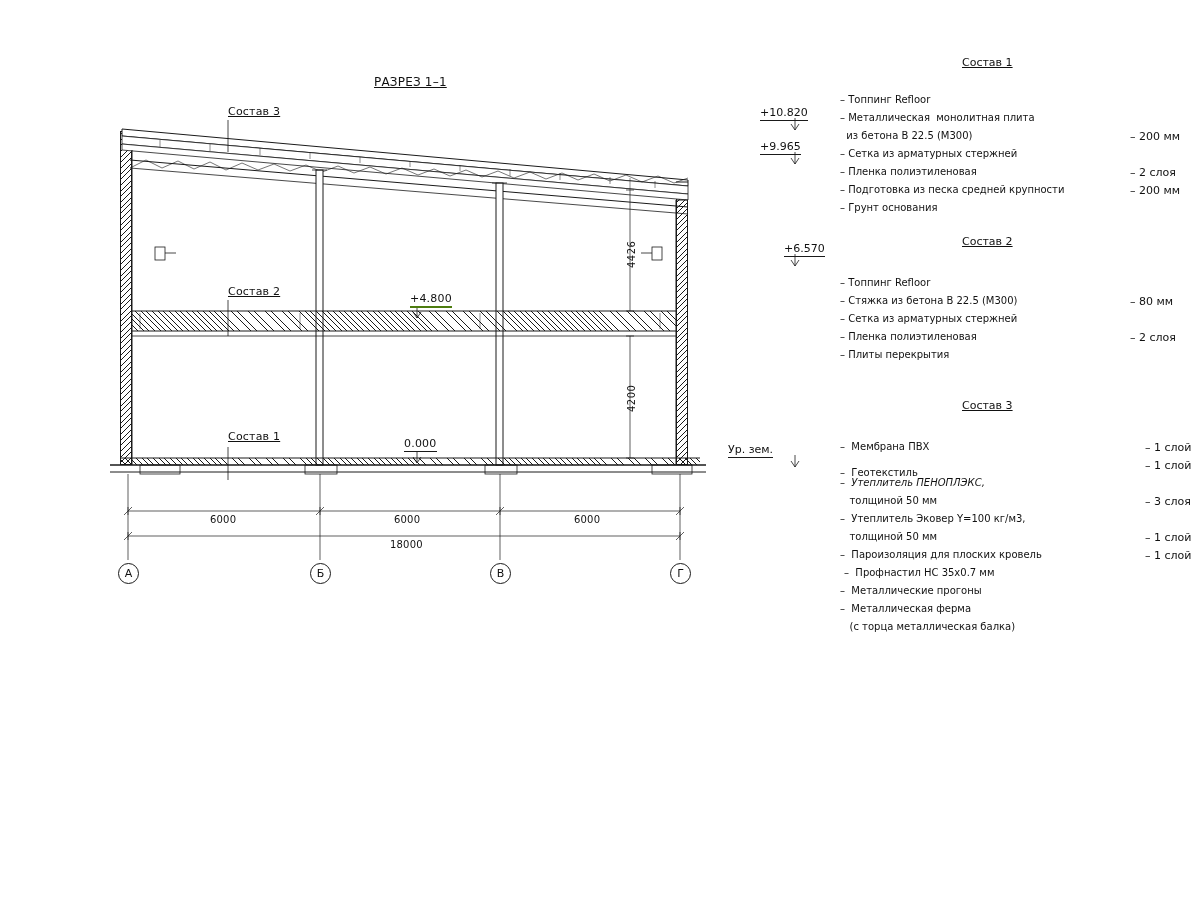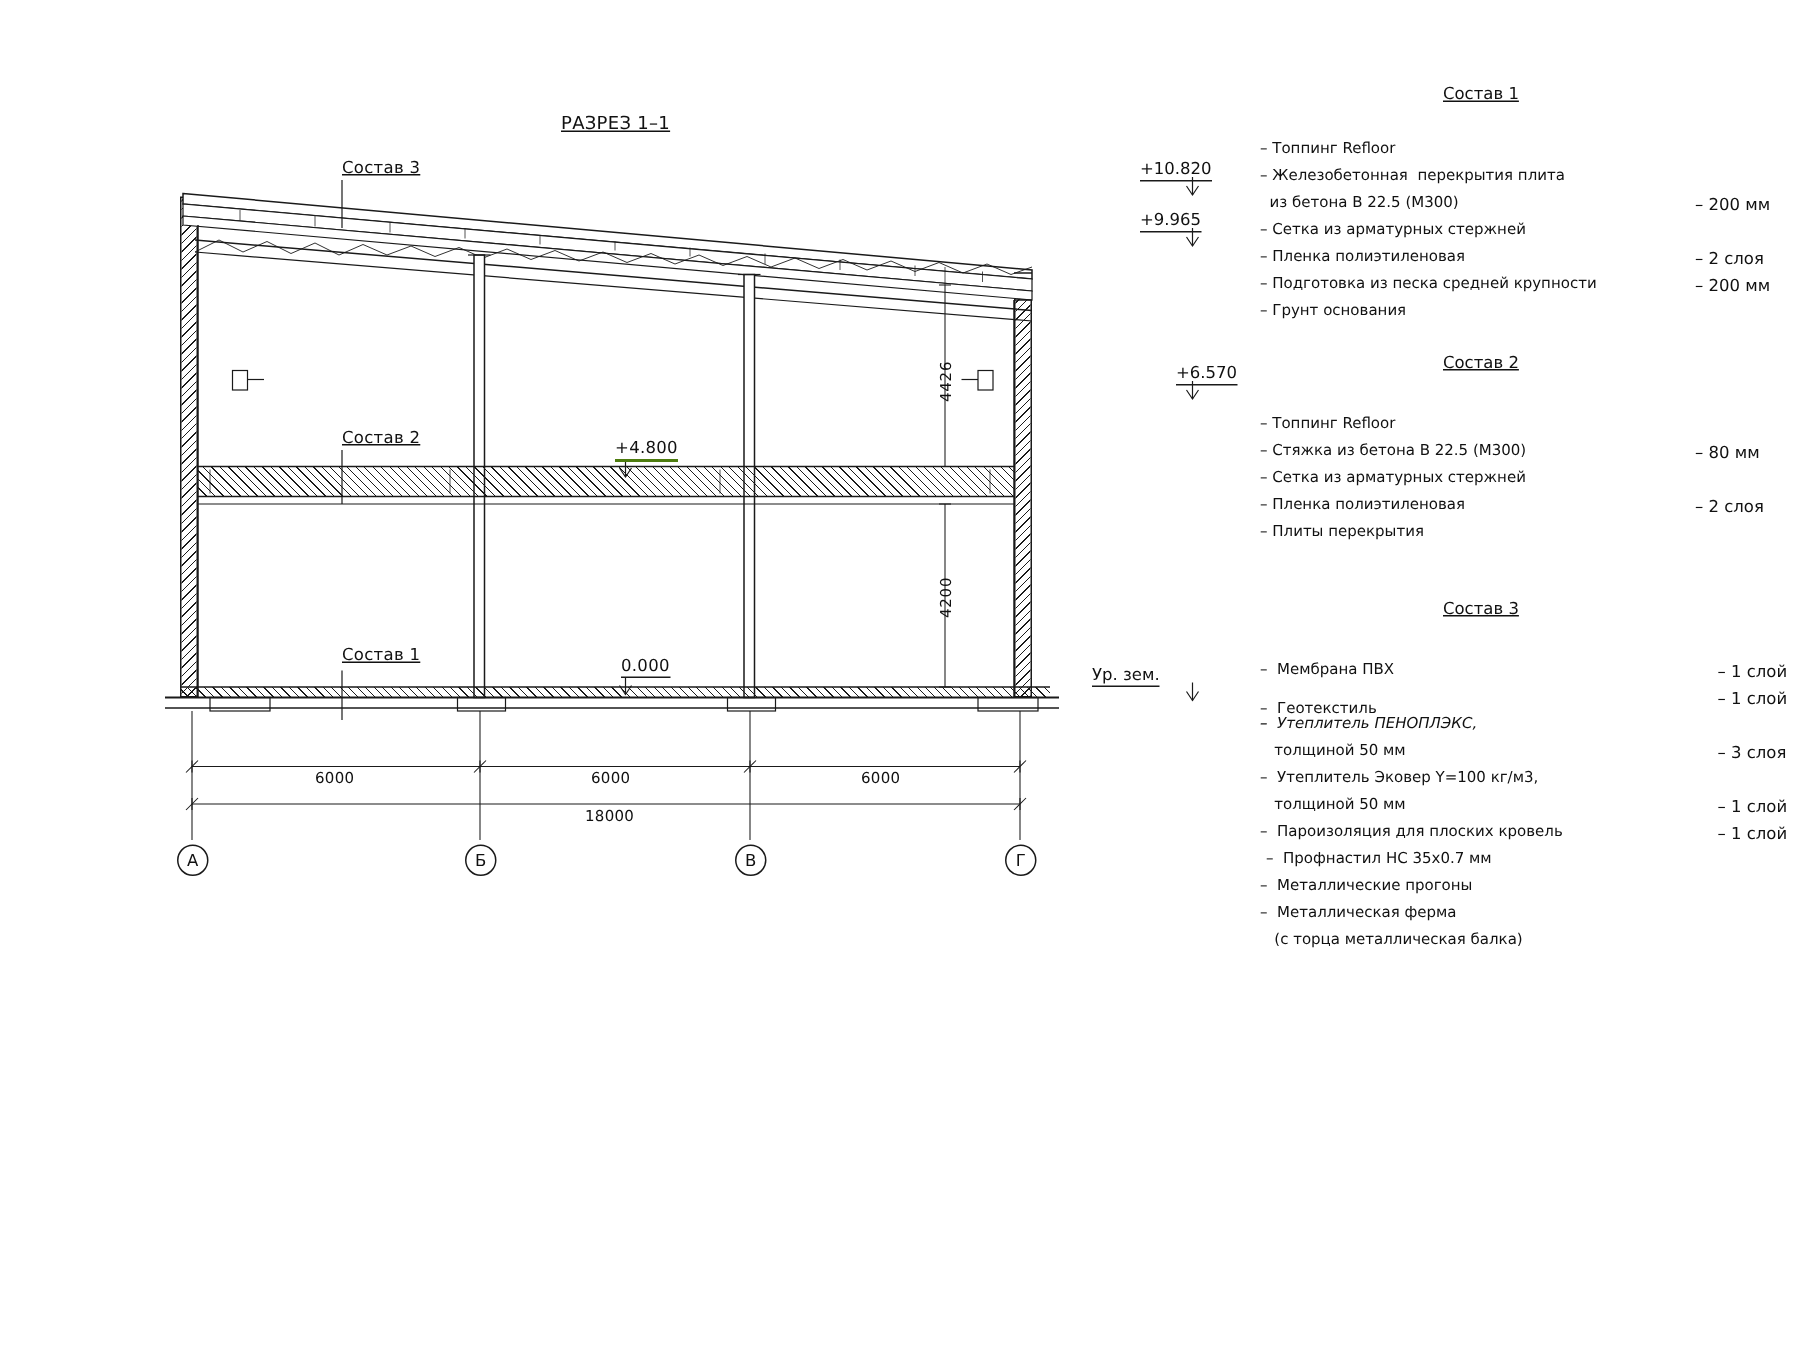--- a/index.html
+++ b/index.html
@@ -256,40 +256,40 @@
   <div class="t underline" style="left:228px; top:105px;">Состав 3</div>
   <div class="t underline" style="left:228px; top:285px;">Состав 2</div>
   <div class="t underline" style="left:228px; top:430px;">Состав 1</div>
 
   <div class="lvl-label" style="left:760px; top:106px;">+10.820</div>
   <div class="lvl-label" style="left:760px; top:140px;">+9.965</div>
   <div class="lvl-label" style="left:760px; top:242px;margin-left:24px;">+6.570</div>
   <div class="lvl-label" style="left:728px; top:443px;">Ур. зем.</div>
 
   <div class="t" style="left:410px; top:292px; border-bottom:2px solid #4d7c0f; padding-bottom:1px;">+4.800</div>
-  <div class="t" style="left:414px; top:437px; border-bottom:1px solid #1a1a1a; padding-bottom:1px;">0.000</div>
+  <div class="t" style="left:404px; top:437px; border-bottom:1px solid #1a1a1a; padding-bottom:1px;">0.000</div>
 
   <div class="vert" style="left:626px; top:268px;">4426</div>
   <div class="vert" style="left:626px; top:412px;">4200</div>
 
   <div class="t small" style="left:210px; top:513px;">6000</div>
   <div class="t small" style="left:394px; top:513px;">6000</div>
   <div class="t small" style="left:574px; top:513px;">6000</div>
   <div class="t small" style="left:390px; top:538px;">18000</div>
 
   <div class="circ" style="left:118px; top:563px; width:21px; height:21px;">А</div>
   <div class="circ" style="left:310px; top:563px; width:21px; height:21px;">Б</div>
   <div class="circ" style="left:490px; top:563px; width:21px; height:21px;">В</div>
   <div class="circ" style="left:670px; top:563px; width:21px; height:21px;">Г</div>
 
   <div class="legend-block" style="left:840px; top:56px; width:360px;">
     <div class="legend-title" style="left:122px; top:0px;">Состав 1</div>
 
     <div class="legend-row" style="left:0px; top:38px;">– Топпинг Refloor</div>
-    <div class="legend-row" style="left:0px; top:56px;">– Железобетонная  перекрытия плита</div>
+    <div class="legend-row" style="left:0px; top:56px;">– Металлическая  монолитная плита</div>
     <div class="legend-row" style="left:0px; top:74px;">  из бетона В 22.5 (М300)</div>
     <div class="legend-val" style="left:290px; top:74px;">– 200 мм</div>
     <div class="legend-row" style="left:0px; top:92px;">– Сетка из арматурных стержней</div>
     <div class="legend-row" style="left:0px; top:110px;">– Пленка полиэтиленовая</div>
     <div class="legend-val" style="left:290px; top:110px;">– 2 слоя</div>
     <div class="legend-row" style="left:0px; top:128px;">– Подготовка из песка средней крупности</div>
     <div class="legend-val" style="left:290px; top:128px;">– 200 мм</div>
     <div class="legend-row" style="left:0px; top:146px;">– Грунт основания</div>
   </div>
 

